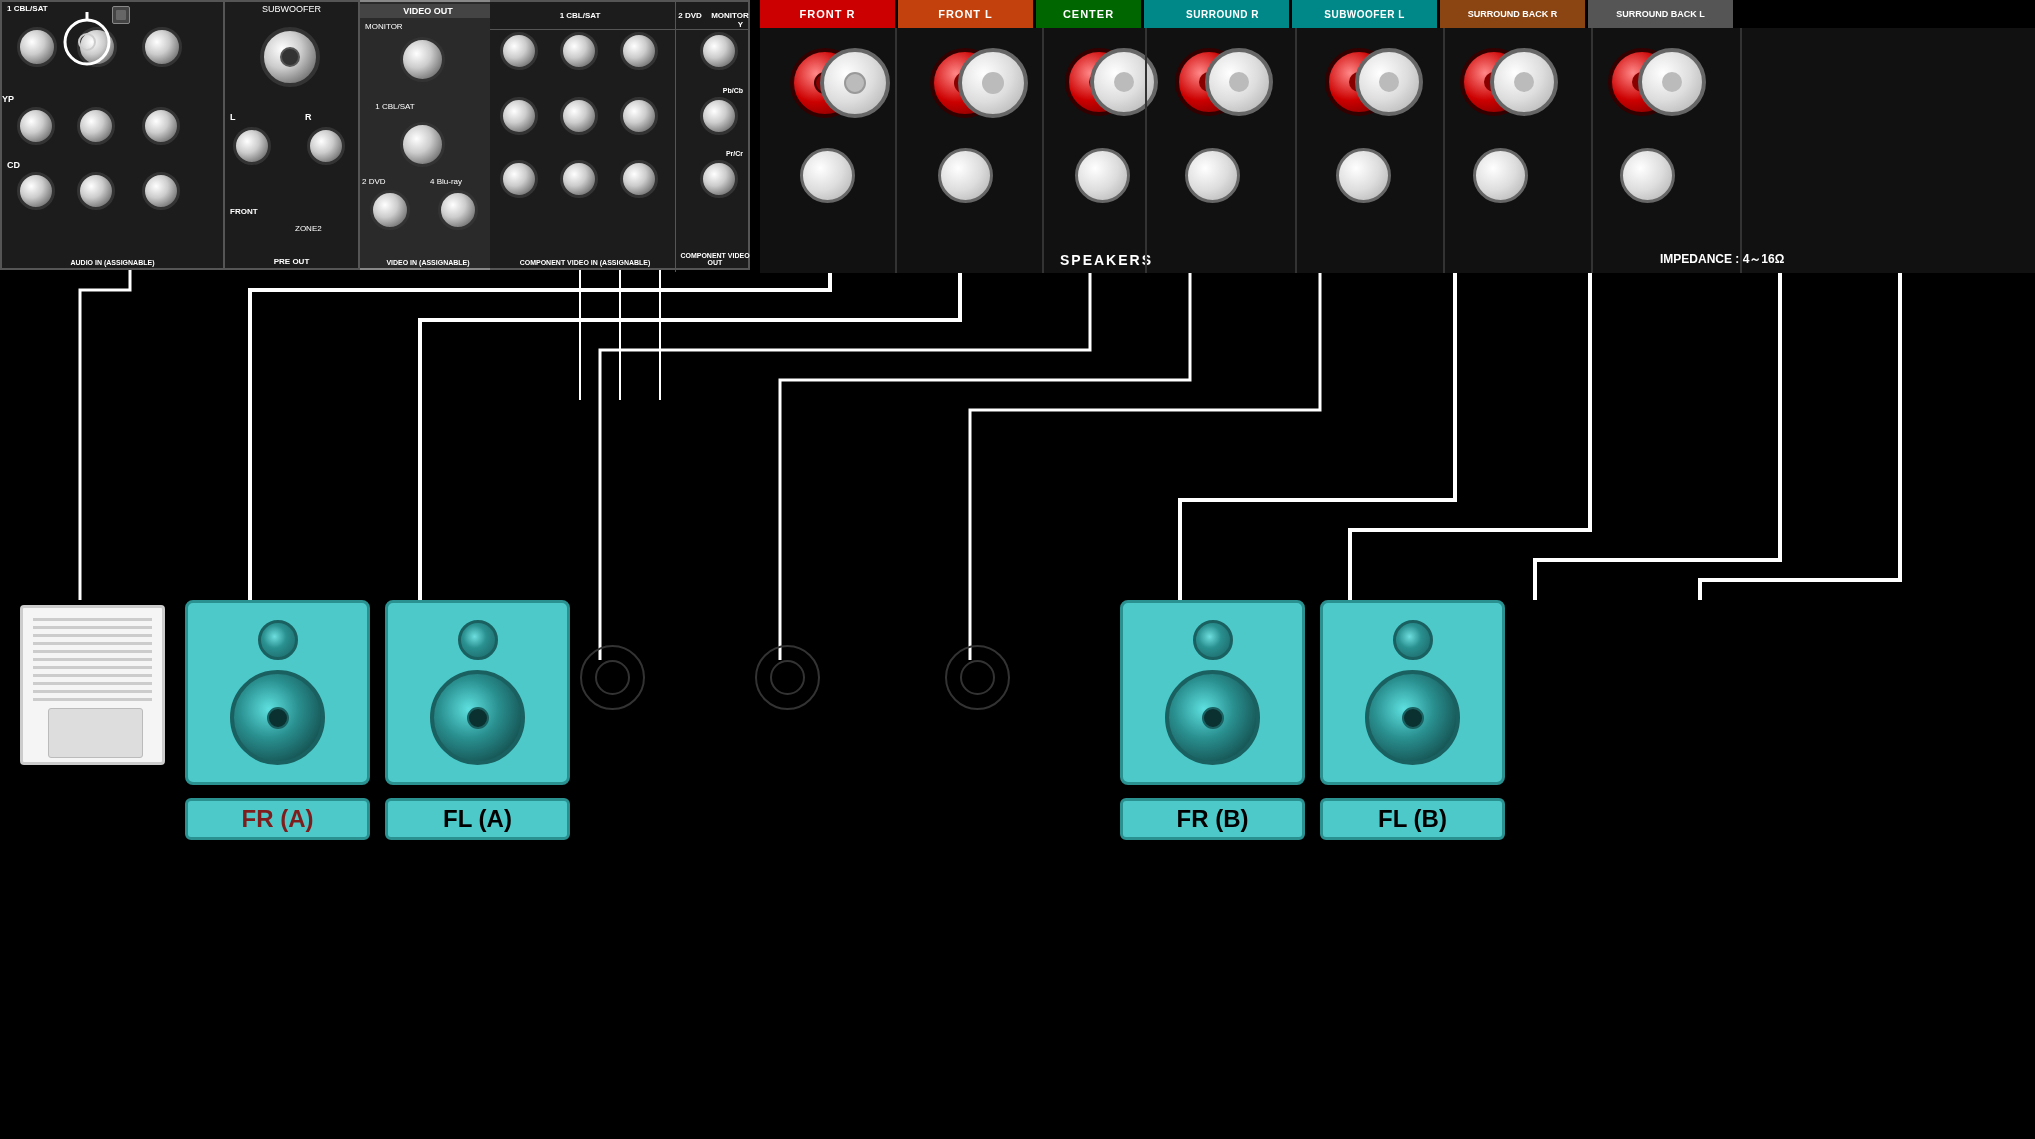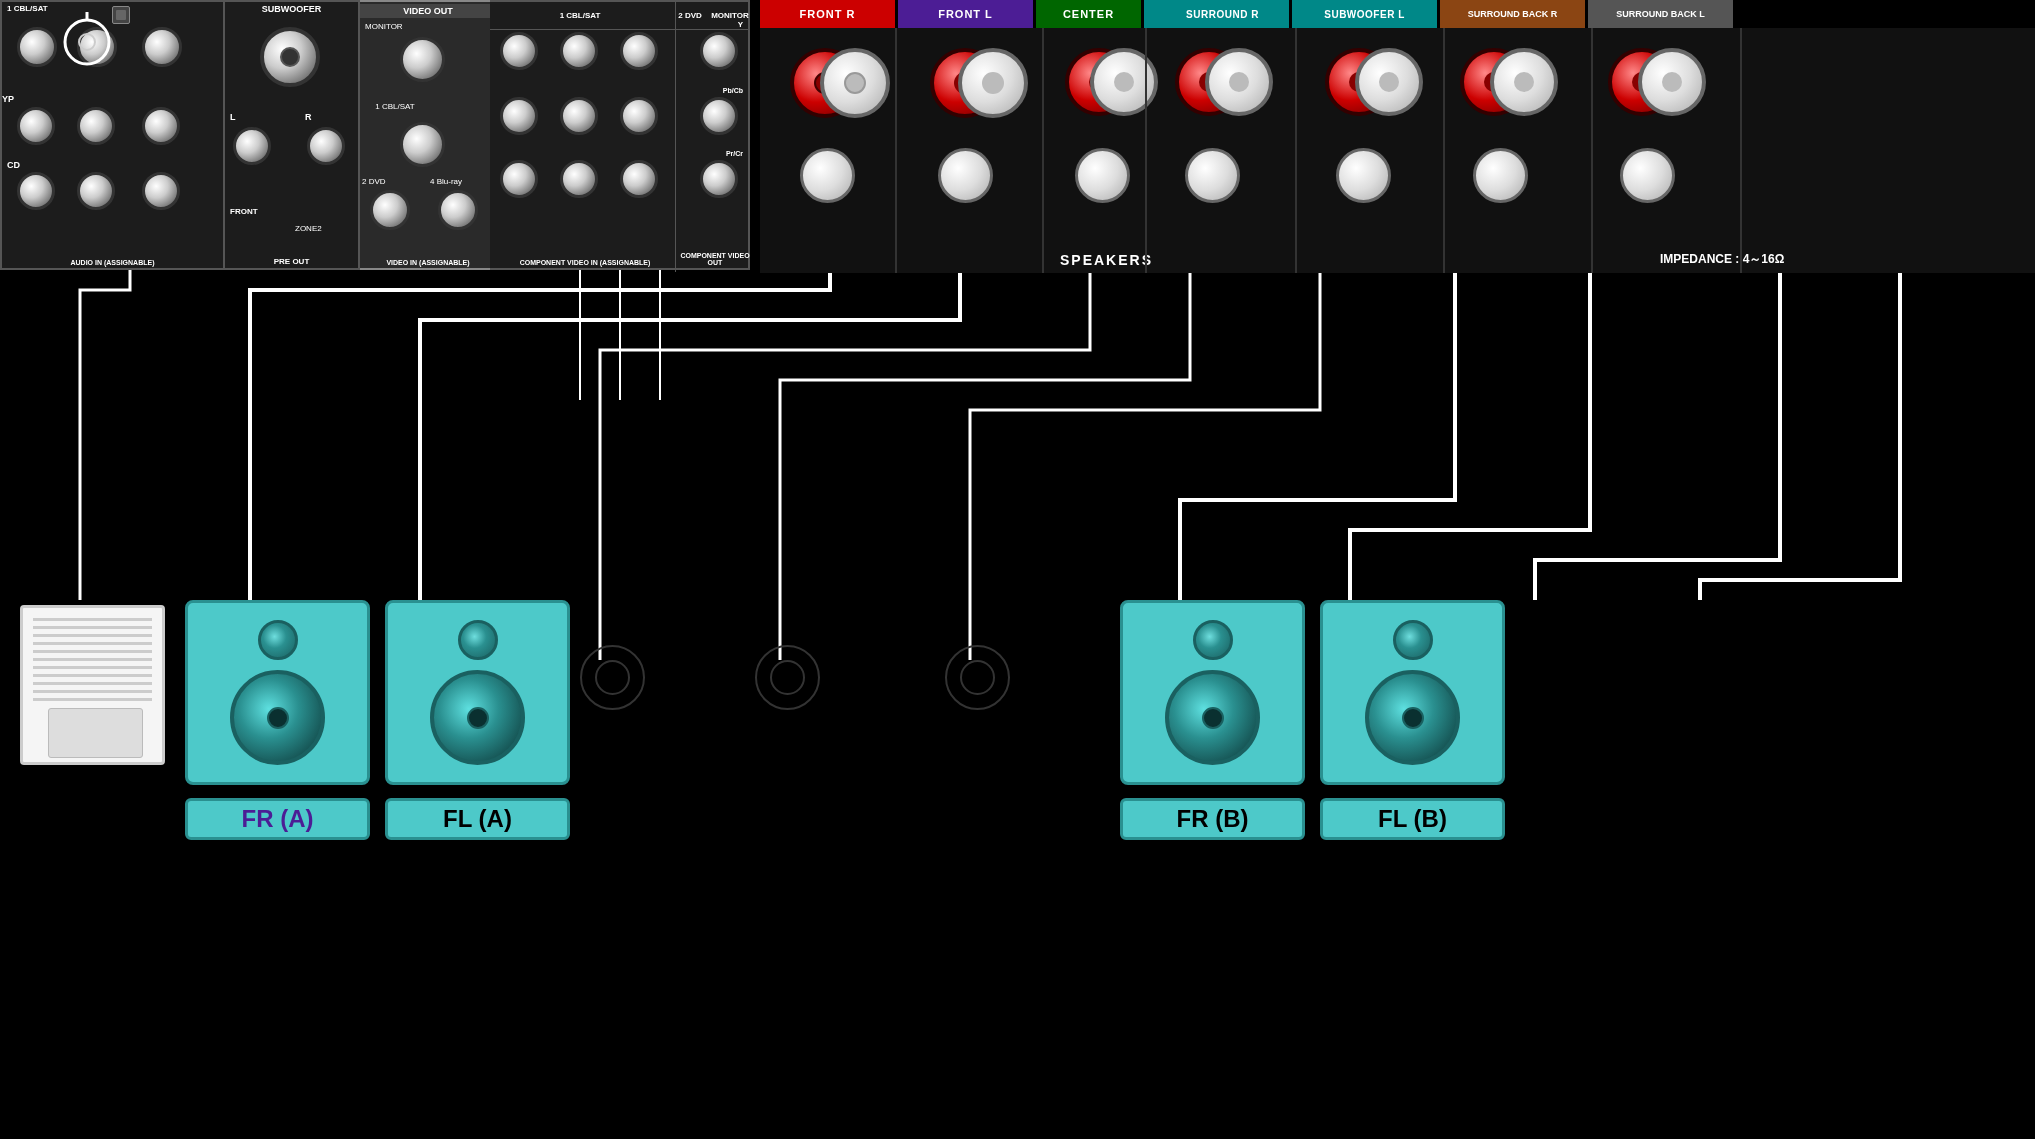--- a/index.html
+++ b/index.html
@@ -91,21 +91,21 @@
     <div style="position:absolute;top:158px;left:5px;color:#fff;font-size:9px;font-weight:bold;">CD</div>
 
     <div style="position:absolute;top:170px;left:15px;width:38px;height:38px;border-radius:50%;background:radial-gradient(circle at 35% 35%,#fff 0%,#ccc 40%,#888 70%,#444 100%);border:3px solid #333;"></div>
     <div style="position:absolute;top:170px;left:75px;width:38px;height:38px;border-radius:50%;background:radial-gradient(circle at 35% 35%,#fff 0%,#ccc 40%,#888 70%,#444 100%);border:3px solid #333;"></div>
     <div style="position:absolute;top:170px;left:140px;width:38px;height:38px;border-radius:50%;background:radial-gradient(circle at 35% 35%,#fff 0%,#ccc 40%,#888 70%,#444 100%);border:3px solid #333;"></div>
 
     <div style="position:absolute;bottom:2px;left:0;right:0;text-align:center;color:#fff;font-size:7px;font-weight:bold;">AUDIO IN (ASSIGNABLE)</div>
   </div>
 
   <div style="position:absolute;top:0;left:225px;width:135px;height:270px;background:#1c1c1c;border:2px solid #555;border-left:none;">
-    <div style="position:absolute;top:2px;left:0;right:0;text-align:center;color:#fff;font-size:9px;font-weight:bold;">SUBWOOFER</div>
+    <div style="position:absolute;top:2px;left:0;right:0;text-align:center;color:#fff;font-size:9px;font-weight:normal;">SUBWOOFER</div>
 
     <div style="position:absolute;top:25px;left:35px;width:60px;height:60px;border-radius:50%;background:radial-gradient(circle at 35% 35%,#fff 0%,#ccc 40%,#888 70%,#444 100%);border:4px solid #333;">
       <div style="position:absolute;top:50%;left:50%;transform:translate(-50%,-50%);width:20px;height:20px;border-radius:50%;background:#333;border:2px solid #555;"></div>
     </div>
 
     <div style="position:absolute;top:110px;left:5px;color:#fff;font-size:9px;font-weight:bold;">L</div>
     <div style="position:absolute;top:125px;left:8px;width:38px;height:38px;border-radius:50%;background:radial-gradient(circle at 35% 35%,#fff 0%,#ccc 40%,#888 70%,#444 100%);border:3px solid #333;"></div>
 
     <div style="position:absolute;top:110px;left:80px;color:#fff;font-size:9px;font-weight:bold;">R</div>
     <div style="position:absolute;top:125px;left:82px;width:38px;height:38px;border-radius:50%;background:radial-gradient(circle at 35% 35%,#fff 0%,#ccc 40%,#888 70%,#444 100%);border:3px solid #333;"></div>
@@ -172,21 +172,21 @@
     <div style="position:absolute;top:0;left:185px;width:1px;height:270px;background:#555;"></div>
 
     <div style="position:absolute;bottom:2px;left:0;width:190px;text-align:center;color:#fff;font-size:7px;font-weight:bold;">COMPONENT VIDEO IN (ASSIGNABLE)</div>
     <div style="position:absolute;bottom:2px;left:190px;width:70px;text-align:center;color:#fff;font-size:7px;font-weight:bold;">COMPONENT VIDEO OUT</div>
   </div>
 
   <div style="position:absolute;top:0;left:760px;width:135px;height:28px;background:#cc0000;display:flex;align-items:center;justify-content:center;">
     <span style="color:#fff;font-size:11px;font-weight:bold;letter-spacing:1px;">FRONT R</span>
   </div>
 
-  <div style="position:absolute;top:0;left:898px;width:135px;height:28px;background:#4c1d95;display:flex;align-items:center;justify-content:center;">
+  <div style="position:absolute;top:0;left:898px;width:135px;height:28px;background:#c2410c;display:flex;align-items:center;justify-content:center;">
     <span style="color:#fff;font-size:11px;font-weight:bold;letter-spacing:1px;">FRONT L</span>
   </div>
 
   <div style="position:absolute;top:0;left:1036px;width:105px;height:28px;background:#006600;display:flex;align-items:center;justify-content:center;">
     <span style="color:#fff;font-size:11px;font-weight:bold;letter-spacing:1px;">CENTER</span>
   </div>
 
   <div style="position:absolute;top:0;left:1144px;width:145px;height:28px;background:#008888;display:flex;align-items:center;justify-content:center;">
     <span style="color:#fff;font-size:10px;font-weight:bold;letter-spacing:0.5px;margin-left:12px;">SURROUND R</span>
   </div>
@@ -294,21 +294,21 @@
   <div style="position:absolute;top:600px;left:185px;width:185px;height:185px;background:#4dc9c9;border:3px solid #2a9090;border-radius:8px;display:flex;flex-direction:column;align-items:center;justify-content:center;gap:10px;">
 
     <div style="width:40px;height:40px;border-radius:50%;background:radial-gradient(circle at 40% 40%,#6edede 0%,#2a9090 40%,#1a6060 100%);border:3px solid #1a6060;"></div>
 
     <div style="width:95px;height:95px;border-radius:50%;background:radial-gradient(circle at 40% 40%,#5ee0e0 0%,#2a9090 40%,#1a6060 70%,#0a3030 100%);border:4px solid #1a6060;position:relative;">
       <div style="position:absolute;top:50%;left:50%;transform:translate(-50%,-50%);width:22px;height:22px;border-radius:50%;background:#0a3030;border:2px solid #1a6060;"></div>
     </div>
   </div>
 
   <div style="position:absolute;top:798px;left:185px;width:185px;height:42px;background:#4dc9c9;border:3px solid #2a9090;border-radius:6px;display:flex;align-items:center;justify-content:center;">
-    <span style="font-size:24px;font-weight:bold;color:#4c1d95;">FR (A)</span>
+    <span style="font-size:24px;font-weight:bold;color:#7f1d1d;">FR (A)</span>
   </div>
 
   <div style="position:absolute;top:600px;left:385px;width:185px;height:185px;background:#4dc9c9;border:3px solid #2a9090;border-radius:8px;display:flex;flex-direction:column;align-items:center;justify-content:center;gap:10px;">
 
     <div style="width:40px;height:40px;border-radius:50%;background:radial-gradient(circle at 40% 40%,#6edede 0%,#2a9090 40%,#1a6060 100%);border:3px solid #1a6060;"></div>
 
     <div style="width:95px;height:95px;border-radius:50%;background:radial-gradient(circle at 40% 40%,#5ee0e0 0%,#2a9090 40%,#1a6060 70%,#0a3030 100%);border:4px solid #1a6060;position:relative;">
       <div style="position:absolute;top:50%;left:50%;transform:translate(-50%,-50%);width:22px;height:22px;border-radius:50%;background:#0a3030;border:2px solid #1a6060;"></div>
     </div>
   </div>

